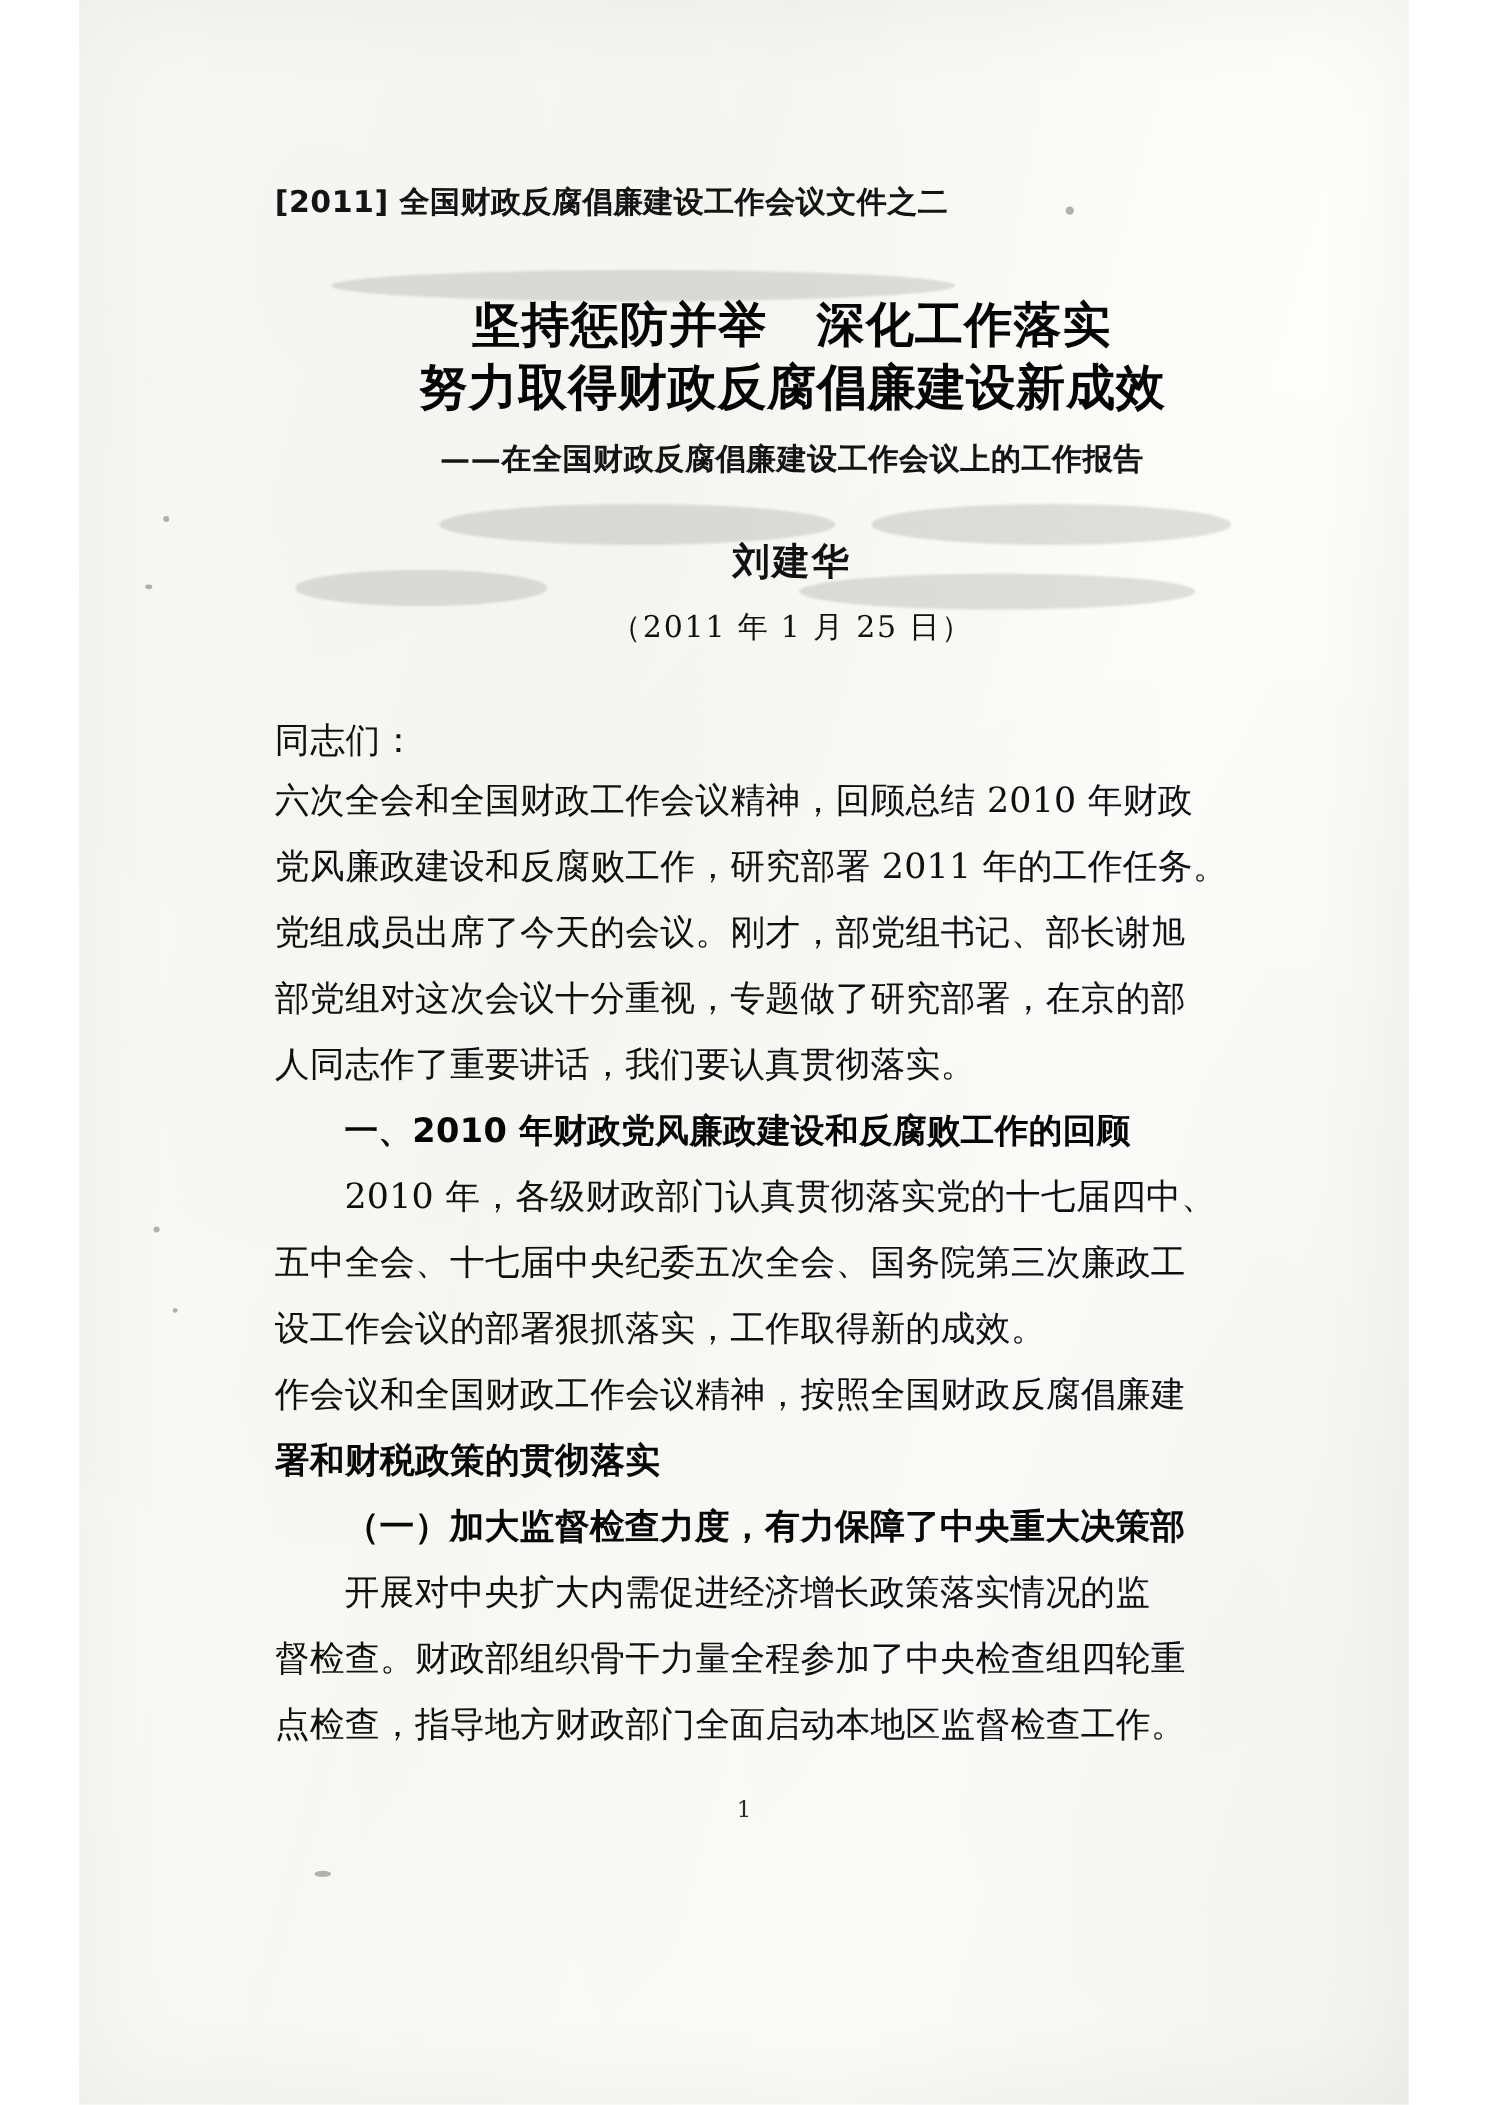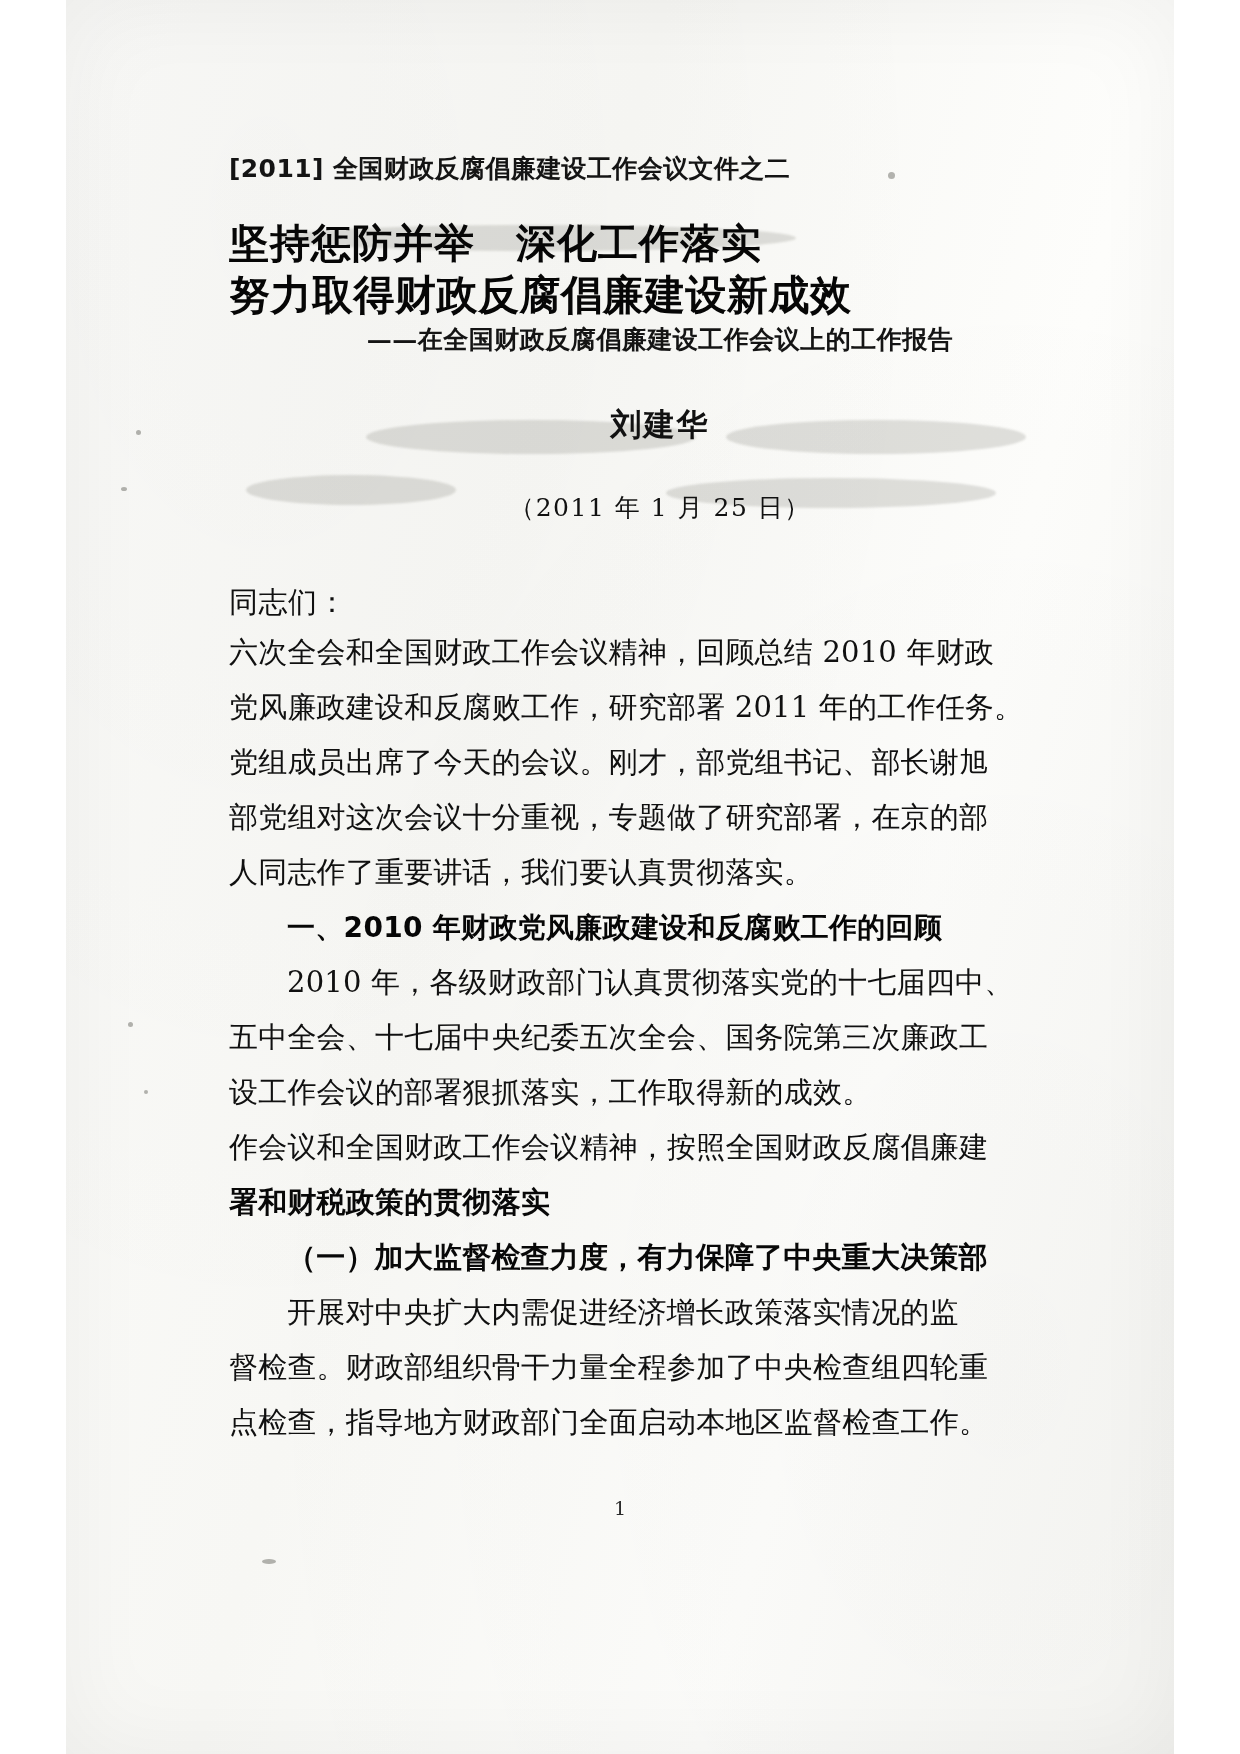--- a/index.html
+++ b/index.html
@@ -47,57 +47,57 @@
     margin-top: 152px;
     font-family: "DejaVu Sans", "Liberation Sans", sans-serif;
     font-size: 25px;
     font-weight: 700;
     letter-spacing: 0.4px;
     color: #141414;
     white-space: nowrap;
   }
 
   .title-block {
-    margin-top: 32px;
-    text-align: left;
+    margin-top: 60px;
+    text-align: center;
   }
   .title-line {
     font-family: "DejaVu Sans", "Liberation Sans", sans-serif;
     font-weight: 700;
     font-size: 40px;
     letter-spacing: 1px;
     line-height: 52px;
     color: #060606;
     white-space: nowrap;
   }
   .title-line.second {
     font-size: 41px;
     letter-spacing: 0.5px;
   }
   .subtitle {
-    margin-top: 2px;
+    margin-top: 17px;
     text-align: center;
     font-family: "DejaVu Serif", "Liberation Serif", serif;
     font-weight: 700;
     font-size: 25px;
     letter-spacing: 0.5px;
     color: #141414;
     white-space: nowrap;
   }
   .author {
     margin-top: 48px;
     text-align: center;
     font-family: "DejaVu Serif", "Liberation Serif", serif;
     font-weight: 700;
     font-size: 31px;
     letter-spacing: 2px;
     color: #111;
   }
   .docdate {
-    margin-top: 45px;
+    margin-top: 17px;
     text-align: center;
     font-family: "DejaVu Serif", "Liberation Serif", serif;
     font-size: 25px;
     letter-spacing: 1.5px;
     color: #111;
   }
 
   .salutation {
     margin-top: 55px;
     font-family: "DejaVu Serif", "Liberation Serif", serif;

